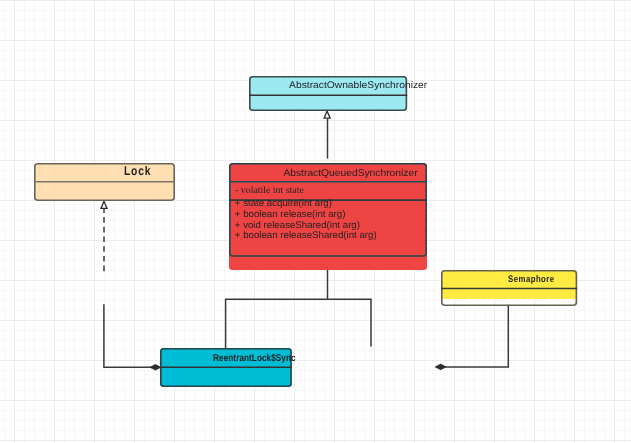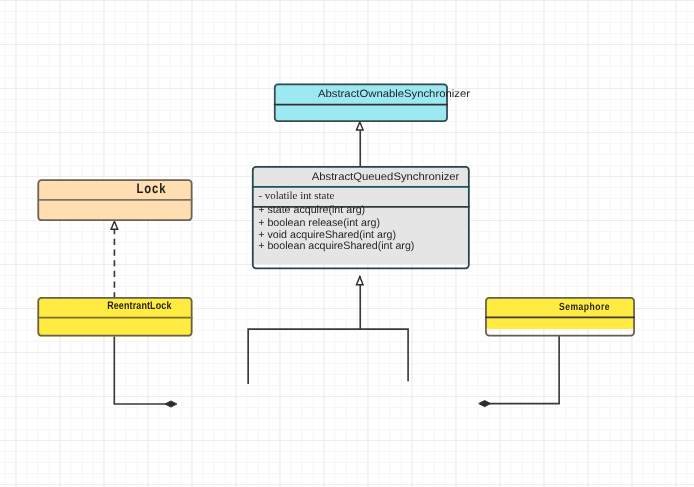--- a/index.html
+++ b/index.html
@@ -53,73 +53,73 @@
         <g fill="none" stroke="#3b4a4d" stroke-width="1.6">
           <rect x="0.80" y="0.80" width="156.60" height="33.40" rx="3" ry="3"></rect>
           <line stroke="#333333" x1="0" y1="19.20" x2="158.20" y2="19.20"></line>
         </g>
       </svg>
     <div class="hdr" style="top:3.8px;font-size:9.7px;line-height:12px;">
       <span style="transform:scaleX(1.06);">AbstractOwnableSynchronizer</span>
     </div>
   </div>
 
-  <div class="node" style="left:229.2px;top:151px;width:198.0px;height:89px;background:#e5e5e5;">
+  <div class="node" style="left:229.2px;top:163px;width:198.0px;height:107px;background:#ef4444;">
     <svg class="frame" width="198.00" height="93.80" viewBox="0 0 198.00 93.80" xmlns="http://www.w3.org/2000/svg">
         <g fill="none" stroke="#27454b" stroke-width="1.6">
           <rect x="0.80" y="0.80" width="196.40" height="92.20" rx="3" ry="3"></rect>
           <line stroke="#18535c" x1="0" y1="18.80" x2="198.00" y2="18.80"></line>
           <line stroke="#2e3a3e" x1="0" y1="37.10" x2="198.00" y2="37.10"></line>
         </g>
       </svg>
     <div class="hdr" style="top:4.6px;font-size:9.9px;line-height:12px;">
       <span style="transform:scaleX(1.04);">AbstractQueuedSynchronizer</span>
     </div>
     <div class="rows" style="left:5.6px;top:23.0px;font-size:9.7px;line-height:10.8px;font-family:Liberation Serif, serif;">
       <div><span style="transform:scaleX(1.02);">- volatile int state</span></div>
     </div>
     <div class="rows" style="left:5.6px;top:36.1px;font-size:9.7px;line-height:10.8px;">
       <div><span style="transform:scaleX(1.0);">+ state acquire(int arg)</span></div>
       <div><span style="transform:scaleX(1.0);">+ boolean release(int arg)</span></div>
-      <div><span style="transform:scaleX(1.0);">+ void acquireShared(int arg)</span></div>
-      <div><span style="transform:scaleX(1.0);">+ boolean acquireShared(int arg)</span></div>
+      <div><span style="transform:scaleX(1.0);">+ void releaseShared(int arg)</span></div>
+      <div><span style="transform:scaleX(1.0);">+ boolean releaseShared(int arg)</span></div>
     </div>
   </div>
 
   <div class="node" style="left:34px;top:163.2px;width:141.0px;height:38.0px;background:#ffdeb2;">
     <svg class="frame" width="141.00" height="38.00" viewBox="0 0 141.00 38.00" xmlns="http://www.w3.org/2000/svg">
         <g fill="none" stroke="#6a6459" stroke-width="1.6">
           <rect x="0.80" y="0.80" width="139.40" height="36.40" rx="3" ry="3"></rect>
           <line stroke="#7d7366" x1="0" y1="18.80" x2="141.00" y2="18.80"></line>
         </g>
       </svg>
     <div class="hdr" style="top:1.9px;font-size:12.57px;line-height:13.5px;margin-left:22px;">
       <span style="font-weight:bold;letter-spacing:0.98px;transform:scaleX(0.82);">Lock</span>
     </div>
   </div>
 
-  <div class="node" style="left:34px;top:270.1px;width:141.0px;height:36.0px;background:#ffeb42;">
-    <svg class="frame" width="141.00" height="36.00" viewBox="0 0 141.00 36.00" xmlns="http://www.w3.org/2000/svg">
-        <g fill="none" stroke="#66614f" stroke-width="1.6">
-          <rect x="0.80" y="0.80" width="139.40" height="34.40" rx="3" ry="3"></rect>
-          <line stroke="#7a7035" x1="0" y1="18.80" x2="141.00" y2="18.80"></line>
-        </g>
-      </svg>
-    <div class="hdr" style="top:3.4px;font-size:9.9px;line-height:12px;">
-      <span style="font-weight:bold;letter-spacing:0.17px;transform:scaleX(0.82);">ReentrantLock</span>
-    </div>
-  </div>
 
   <div class="node" style="left:441px;top:270px;width:136.2px;height:29px;background:#ffeb42;">
     <svg class="frame" width="136.20" height="36.00" viewBox="0 0 136.20 36.00" xmlns="http://www.w3.org/2000/svg">
         <g fill="none" stroke="#66614f" stroke-width="1.6">
           <rect x="0.80" y="0.80" width="134.60" height="34.40" rx="3" ry="3"></rect>
           <line stroke="#3a3a3a" x1="0" y1="18.50" x2="136.20" y2="18.50"></line>
         </g>
       </svg>
     <div class="hdr" style="top:3.6px;font-size:9.5px;line-height:12px;">
       <span style="font-weight:bold;letter-spacing:0.55px;transform:scaleX(0.82);">Semaphore</span>
     </div>
   </div>
 
+  <div class="node" style="left:160.2px;top:348.2px;width:131.8px;height:39.0px;background:#00bcd4;">
+    <svg class="frame" width="131.80" height="39.00" viewBox="0 0 131.80 39.00" xmlns="http://www.w3.org/2000/svg">
+        <g fill="none" stroke="#27454b" stroke-width="1.6">
+          <rect x="0.80" y="0.80" width="130.20" height="37.40" rx="3" ry="3"></rect>
+          <line stroke="#333333" x1="0" y1="19.20" x2="131.80" y2="19.20"></line>
+        </g>
+      </svg>
+    <div class="hdr" style="top:4.6px;font-size:10px;line-height:12px;">
+      <span style="font-weight:bold;letter-spacing:0.07px;transform:scaleX(0.82);">ReentrantLock$Sync</span>
+    </div>
+  </div>
 
 
 </div>
 
 </body></html>

